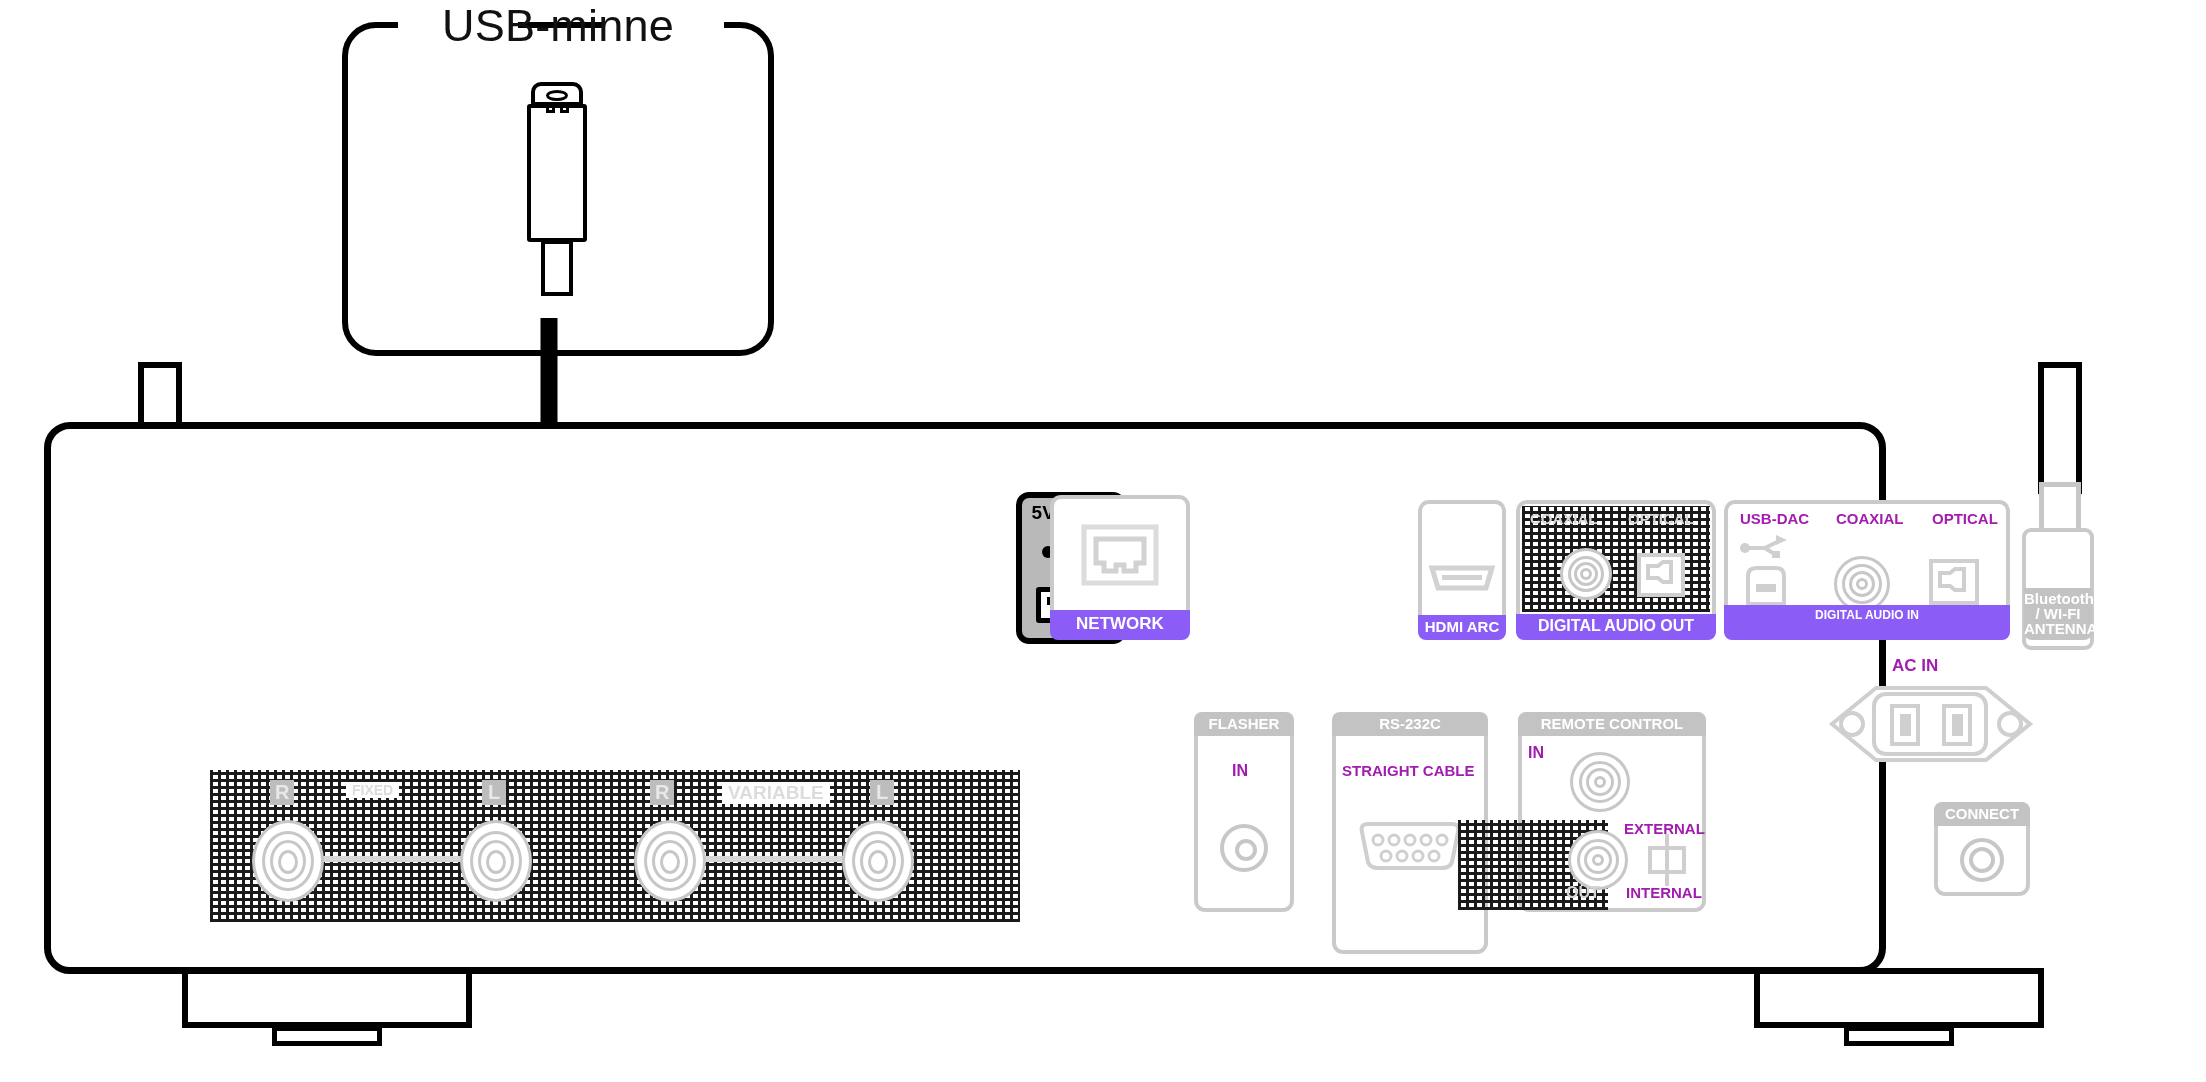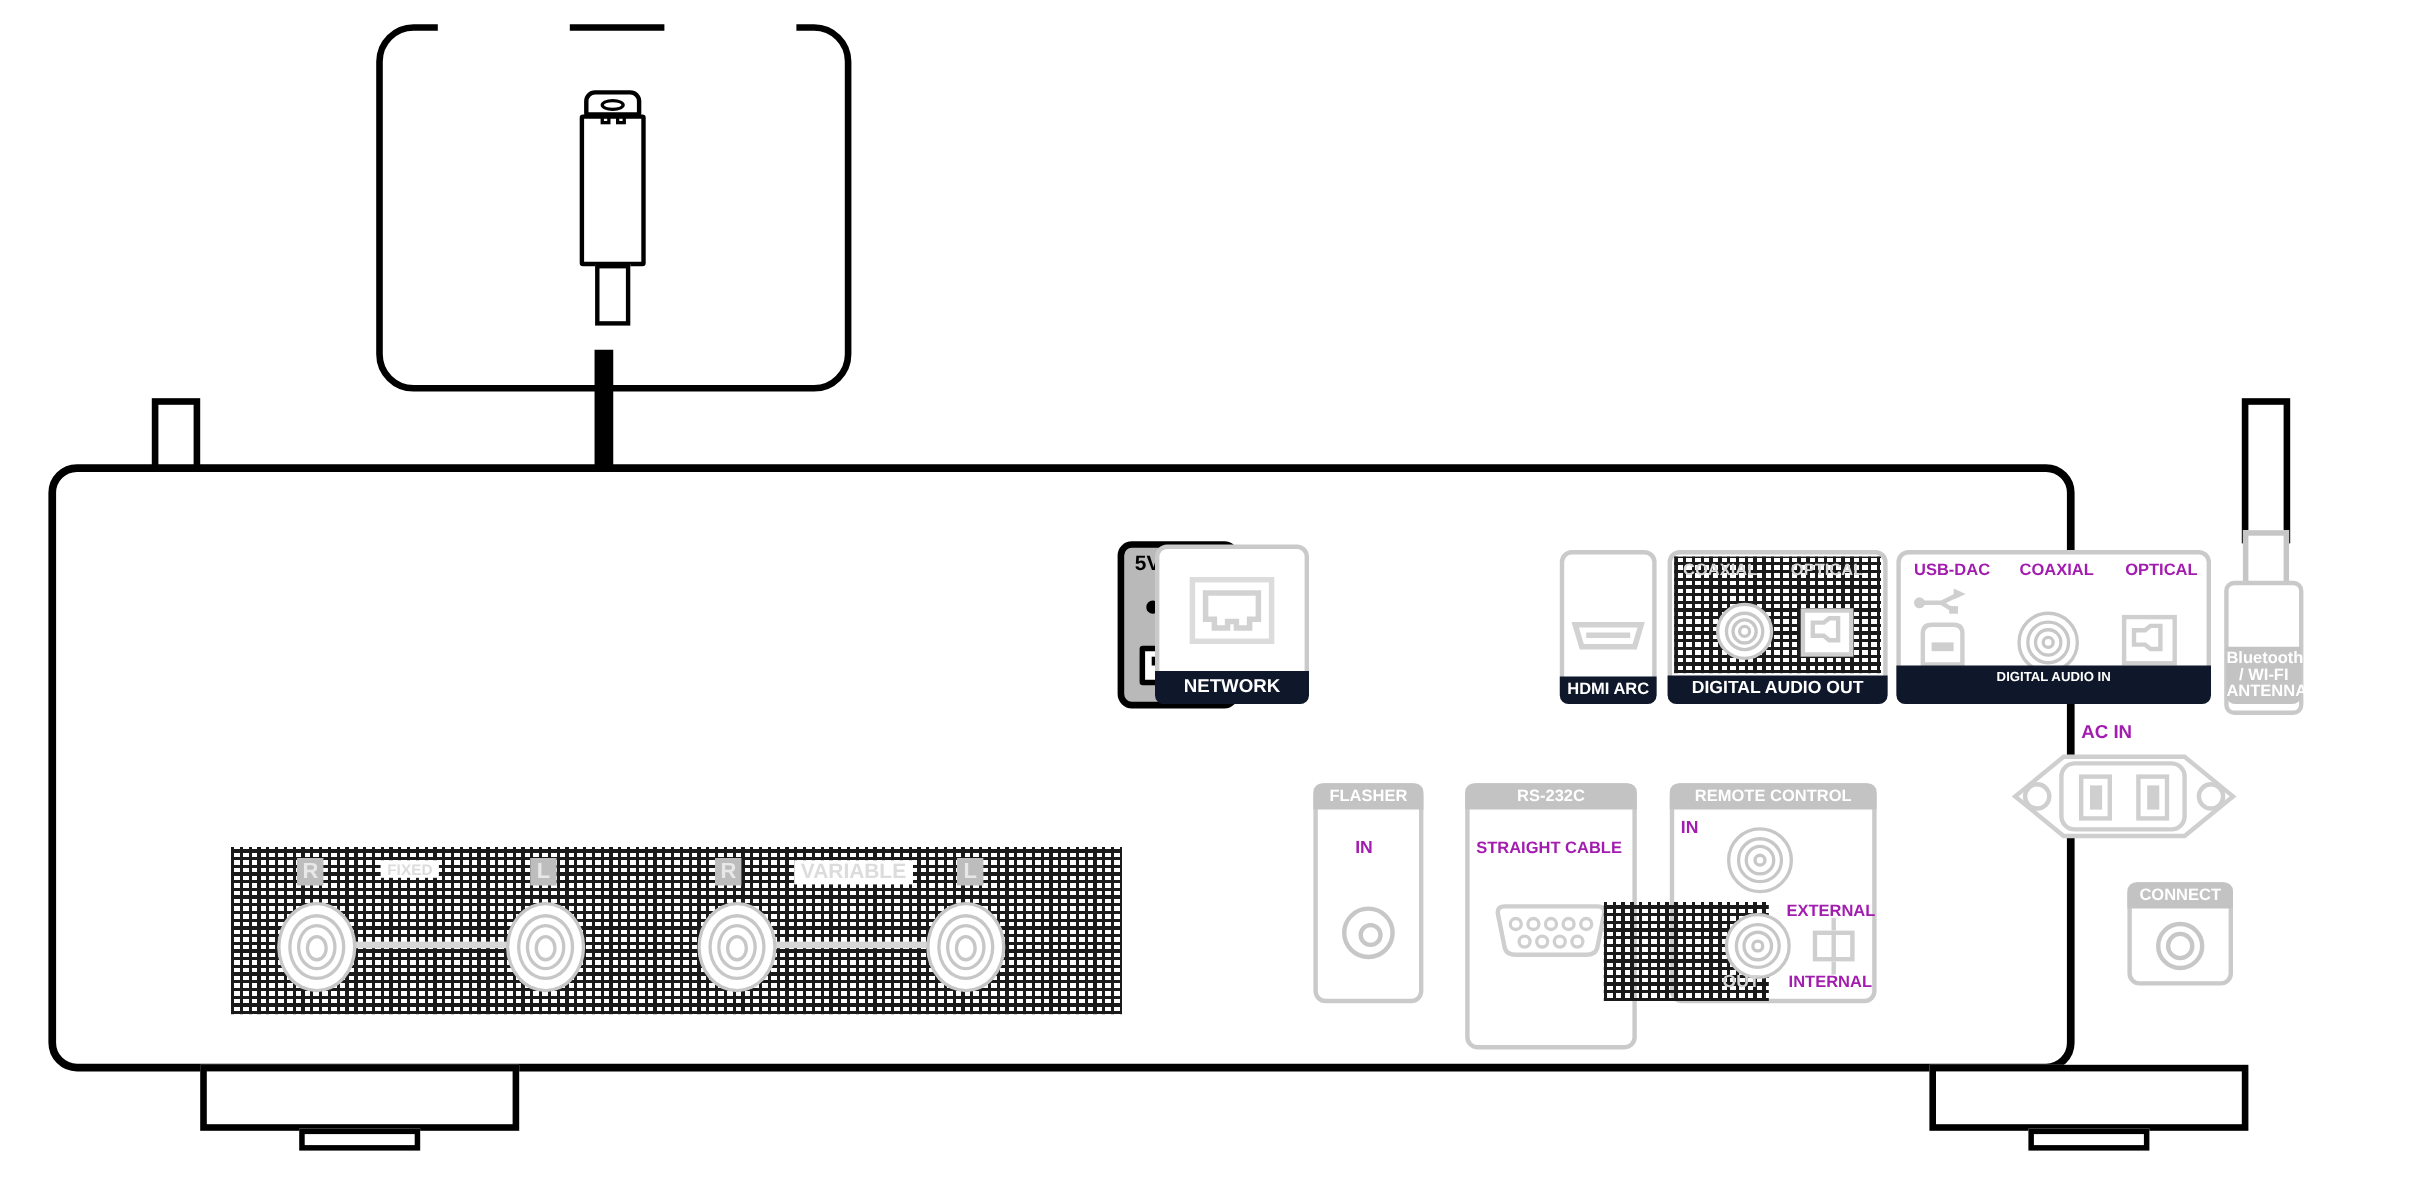--- a/index.html
+++ b/index.html
@@ -41,21 +41,21 @@
   .ant-low{position:absolute;border:5px solid #c6c6c6;background:#fff;box-sizing:border-box;}
   .ant-base{position:absolute;border:4px solid #c9c9c9;box-sizing:border-box;background:#fff;
       border-radius:9px;}
   .ant-lab{position:absolute;background:#c3c3c3;border-radius:0 0 8px 8px;color:#fff;
       text-align:center;font-size:15px;font-weight:bold;line-height:15px;padding:3px 0 4px;}
 
   
   .panel{position:absolute;box-sizing:border-box;}
   .pnl-body{position:absolute;inset:0;border:4px solid #cacaca;border-radius:11px;background:#fff;
       box-sizing:border-box;}
-  .pnl-foot{position:absolute;left:0;right:0;bottom:0;background:#0f172a;color:#fff;
+  .pnl-foot{position:absolute;left:0;right:0;bottom:0;background:#8b5cf6;color:#fff;
       text-align:center;font-weight:bold;border-radius:0 0 8px 8px;}
   .pnl-top{position:absolute;left:0;right:0;top:0;background:#c3c3c3;color:#fff;
       text-align:center;font-weight:bold;border-radius:8px 8px 0 0;}
   .lbl{position:absolute;color:#a21caf;font-weight:bold;white-space:nowrap;}
 
   
   .hatch{position:absolute;
      background-image:repeating-linear-gradient(0deg,#1a1a1a 0,#1a1a1a 3px,transparent 3px,transparent 7px),
                       repeating-linear-gradient(90deg,#1a1a1a 0,#1a1a1a 3px,transparent 3px,transparent 8px);
      background-blend-mode:normal;}
@@ -82,20 +82,21 @@
 </style>
 </head>
 <body>
 
 <div class="stage">
 
   <div id="callout">
     <div class="box"></div>
     <div class="gap" style="left:56px;width:120px;"></div>
     <div class="gap" style="left:262px;width:120px;"></div>
+    <div id="callout-title">USB-minne</div>
   </div>
 
   <div id="stick">
     <div class="st-cap"></div>
     <div class="st-hole"></div>
     <div class="st-body"></div>
     <div class="st-conn"></div>
     <div class="st-pin" style="left:23px;"></div>
     <div class="st-pin" style="left:37px;"></div>
   </div>

